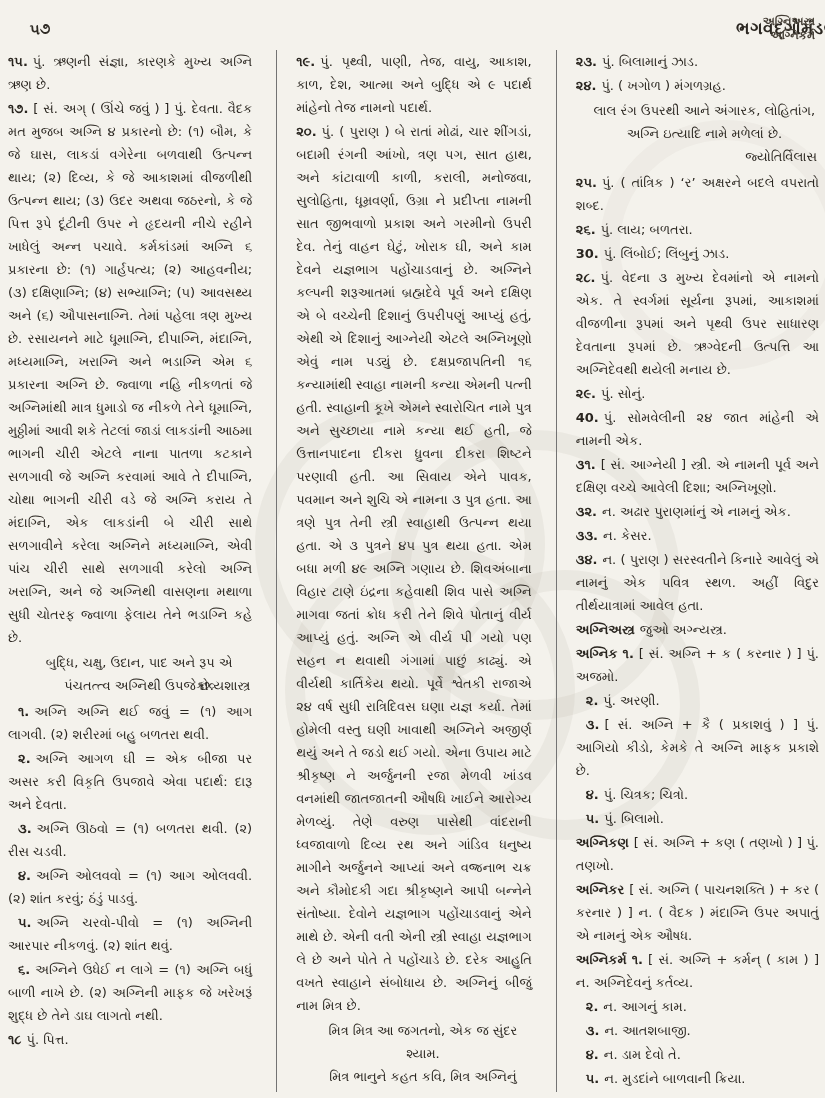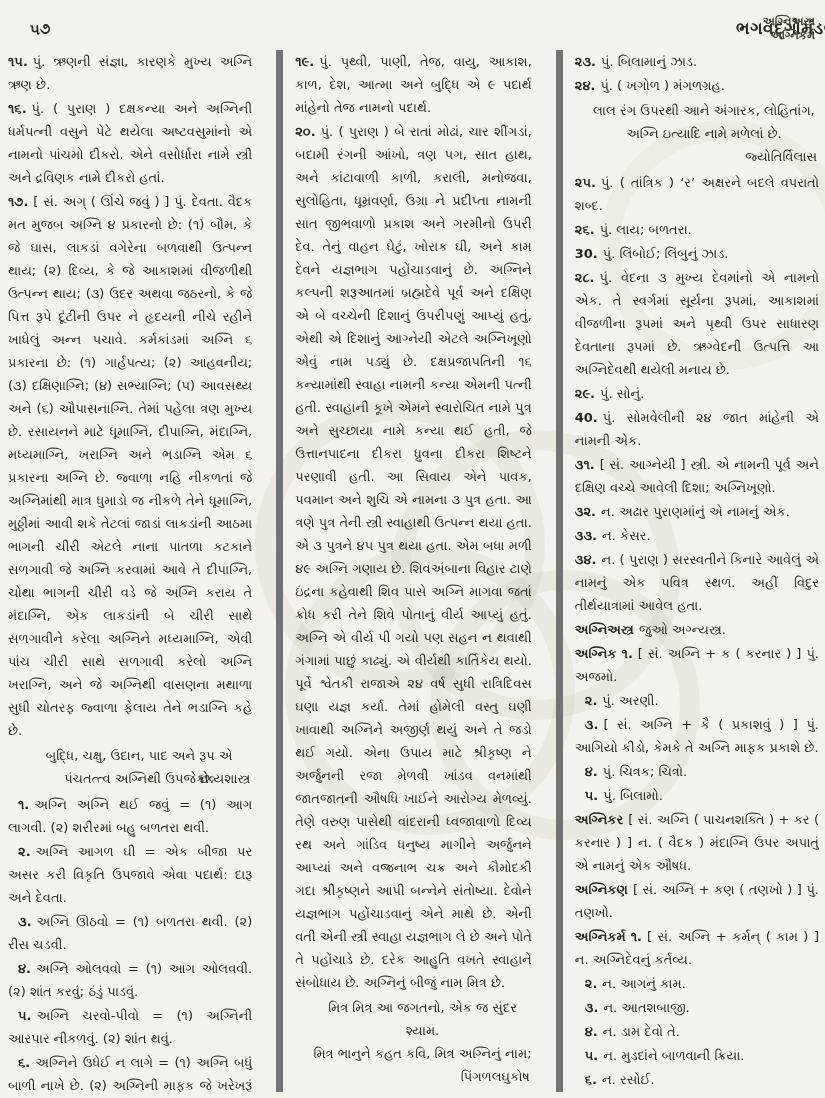--- a/index.html
+++ b/index.html
@@ -34,21 +34,21 @@
     gap:16px;
   }
   .col{
     box-sizing:border-box;
     width:263px;
     padding-right:8px;
     overflow:hidden;
     text-align:justify;
     font-size:13px;line-height:23px;
   }
-  .col + .col{border-left:7px solid #737373;padding-left:12px;width:274px;}
+  .col + .col{border-left:1px solid #737373;padding-left:19px;width:274px;}
   .col:last-child{width:274px;padding-right:0;}
 
   p.entry{margin:0 0 1px 0;}
   p.entry.idiom{text-indent:10px;}
   b.num{font-weight:bold;margin-right:5px;}
   b.lead{font-weight:bold;margin-right:5px;}
   .verse{margin:2px 0 3px 18px;}
   .verse.note{margin-left:14px;}
   .verse-line{text-align:center;}
   .attribution{text-align:right;padding-right:2px;}
@@ -69,21 +69,20 @@
     <div class="title">ભગવદ્ગોમંડલ</div>
     <div class="guide">
       <div>અગ્નિઅસ્ત્ર</div>
       <div>અગ્નિકર્મ</div>
     </div>
   </div>
 
   <div class="columns">
     <div class="col">
         <p class="entry"><b class="num">૧૫.</b><span>પું. ઋણની સંજ્ઞા, કારણકે મુખ્ય અગ્નિ ઋણ છે.</span></p>
-        <p class="entry"><b class="num">૧૬.</b><span>પું. ( પુરાણ ) દક્ષકન્યા અને અગ્નિની ધર્મપત્ની વસુને પેટે થયેલા અષ્ટવસુમાંનો એ નામનો પાંચમો દીકરો. એને વસોર્ધારા નામે સ્ત્રી અને દ્રવિણક નામે દીકરો હતાં.</span></p>
         <p class="entry"><b class="num">૧૭.</b><span>[ સં. અગ્ ( ઊંચે જવું ) ] પું. દેવતા. વૈદક મત મુજબ અગ્નિ ૪ પ્રકારનો છે: (૧) બૌમ, કે જે ઘાસ, લાકડાં વગેરેના બળવાથી ઉત્પન્ન થાય; (૨) દિવ્ય, કે જે આકાશમાં વીજળીથી ઉત્પન્ન થાય; (૩) ઉદર અથવા જઠરનો, કે જે પિત્ત રૂપે દૂંટીની ઉપર ને હૃદયની નીચે રહીને ખાધેલું અન્ન પચાવે. કર્મકાંડમાં અગ્નિ ૬ પ્રકારના છે: (૧) ગાર્હપત્ય; (૨) આહવનીય; (૩) દક્ષિણાગ્નિ; (૪) સભ્યાગ્નિ; (૫) આવસથ્ય અને (૬) ઔપાસનાગ્નિ. તેમાં પહેલા ત્રણ મુખ્ય છે. રસાયનને માટે ધૂમાગ્નિ, દીપાગ્નિ, મંદાગ્નિ, મધ્યમાગ્નિ, ખરાગ્નિ અને ભડાગ્નિ એમ ૬ પ્રકારના અગ્નિ છે. જ્વાળા નહિ નીકળતાં જે અગ્નિમાંથી માત્ર ધુમાડો જ નીકળે તેને ધૂમાગ્નિ, મુઠ્ઠીમાં આવી શકે તેટલાં જાડાં લાકડાંની આઠમા ભાગની ચીરી એટલે નાના પાતળા કટકાને સળગાવી જે અગ્નિ કરવામાં આવે તે દીપાગ્નિ, ચોથા ભાગની ચીરી વડે જે અગ્નિ કરાય તે મંદાગ્નિ, એક લાકડાંની બે ચીરી સાથે સળગાવીને કરેલા અગ્નિને મધ્યમાગ્નિ, એવી પાંચ ચીરી સાથે સળગાવી કરેલો અગ્નિ ખરાગ્નિ, અને જે અગ્નિથી વાસણના મથાળા સુધી ચોતરફ જ્વાળા ફેલાય તેને ભડાગ્નિ કહે છે.</span></p>
         <div class="verse">
           <div class="verse-line">બુદ્ધિ, ચક્ષુ, ઉદાન, પાદ અને રૂપ એ પંચતત્ત્વ અગ્નિથી ઉપજે છે.</div>
           <div class="attribution inline">કાવ્યશાસ્ત્ર</div>
         </div>
         <p class="entry idiom"><b class="num">૧.</b><span>અગ્નિ અગ્નિ થઈ જવું = (૧) આગ લાગવી. (૨) શરીરમાં બહુ બળતરા થવી.</span></p>
         <p class="entry idiom"><b class="num">૨.</b><span>અગ્નિ આગળ ઘી = એક બીજા પર અસર કરી વિકૃતિ ઉપજાવે એવા પદાર્થ: દારૂ અને દેવતા.</span></p>
         <p class="entry idiom"><b class="num">૩.</b><span>અગ્નિ ઊઠવો = (૧) બળતરા થવી. (૨) રીસ ચડવી.</span></p>
         <p class="entry idiom"><b class="num">૪.</b><span>અગ્નિ ઓલવવો = (૧) આગ ઓલવવી. (૨) શાંત કરવું; ઠંડું પાડવું.</span></p>
         <p class="entry idiom"><b class="num">૫.</b><span>અગ્નિ ચરવો-પીવો = (૧) અગ્નિની આરપાર નીકળવું. (૨) શાંત થવું.</span></p>
@@ -116,22 +115,22 @@
         <p class="entry"><b class="num">૩૧.</b><span>[ સં. આગ્નેયી ] સ્ત્રી. એ નામની પૂર્વ અને દક્ષિણ વચ્ચે આવેલી દિશા; અગ્નિખૂણો.</span></p>
         <p class="entry"><b class="num">૩૨.</b><span>ન. અઢાર પુરાણમાંનું એ નામનું એક.</span></p>
         <p class="entry"><b class="num">૩૩.</b><span>ન. કેસર.</span></p>
         <p class="entry"><b class="num">૩૪.</b><span>ન. ( પુરાણ ) સરસ્વતીને કિનારે આવેલું એ નામનું એક પવિત્ર સ્થળ. અહીં વિદુર તીર્થયાત્રામાં આવેલ હતા.</span></p>
         <p class="entry"><b class="lead">અગ્નિઅસ્ત્ર</b><span>જુઓ અગ્ન્યસ્ત્ર.</span></p>
         <p class="entry"><b class="lead">અગ્નિક</b><b class="num">૧.</b><span>[ સં. અગ્નિ + ક ( કરનાર ) ] પું. અજમો.</span></p>
         <p class="entry idiom"><b class="num">૨.</b><span>પું. અરણી.</span></p>
         <p class="entry idiom"><b class="num">૩.</b><span>[ સં. અગ્નિ + કૈ ( પ્રકાશવું ) ] પું. આગિયો કીડો, કેમકે તે અગ્નિ માફક પ્રકાશે છે.</span></p>
         <p class="entry idiom"><b class="num">૪.</b><span>પું. ચિત્રક; ચિત્રો.</span></p>
         <p class="entry idiom"><b class="num">૫.</b><span>પું. બિલામો.</span></p>
+        <p class="entry"><b class="lead">અગ્નિકણ</b><span>[ સં. અગ્નિ + કણ ( તણખો ) ] પું. તણખો.</span></p>
         <p class="entry"><b class="lead">અગ્નિકર</b><span>[ સં. અગ્નિ ( પાચનશક્તિ ) + કર ( કરનાર ) ] ન. ( વૈદક ) મંદાગ્નિ ઉપર અપાતું એ નામનું એક ઔષધ.</span></p>
-        <p class="entry"><b class="lead">અગ્નિકણ</b><span>[ સં. અગ્નિ + કણ ( તણખો ) ] પું. તણખો.</span></p>
         <p class="entry"><b class="lead">અગ્નિકર્મ</b><b class="num">૧.</b><span>[ સં. અગ્નિ + કર્મન્ ( કામ ) ] ન. અગ્નિદેવનું કર્તવ્ય.</span></p>
         <p class="entry idiom"><b class="num">૨.</b><span>ન. આગનું કામ.</span></p>
         <p class="entry idiom"><b class="num">૩.</b><span>ન. આતશબાજી.</span></p>
         <p class="entry idiom"><b class="num">૪.</b><span>ન. ડામ દેવો તે.</span></p>
         <p class="entry idiom"><b class="num">૫.</b><span>ન. મુડદાંને બાળવાની ક્રિયા.</span></p>
         <p class="entry idiom"><b class="num">૬.</b><span>ન. રસોઈ.</span></p>
       </div>
   </div>
 </div>
 

